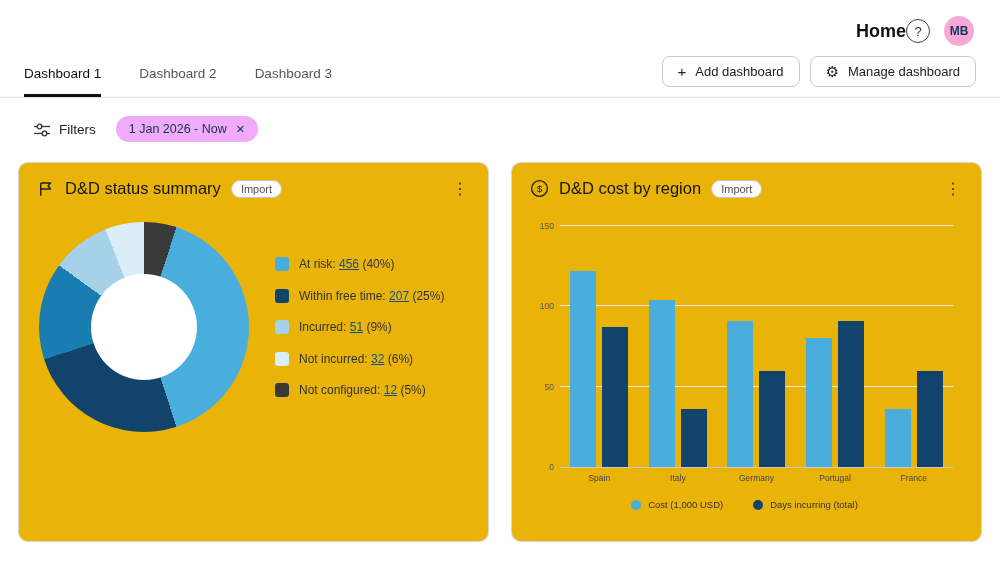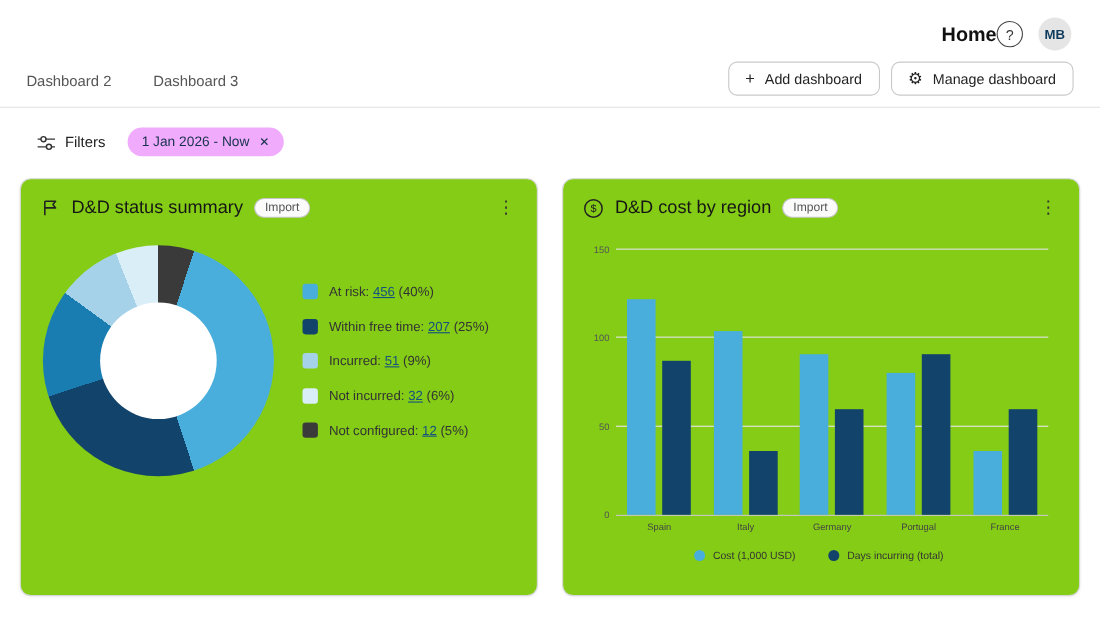--- a/index.html
+++ b/index.html
@@ -3,39 +3,39 @@
 <meta charset="utf-8">
 <style>
   * { margin:0; padding:0; box-sizing:border-box; }
   html,body { width:1000px; height:562px; background:#fff; font-family:"Liberation Sans", sans-serif; color:#1a1a1a; overflow:hidden; }
 
   
   .page-header { display:flex; align-items:center; justify-content:flex-end; padding:16px 26px 8px 28px; }
   .page-title { font-size:18px; font-weight:700; color:#111; }
   .header-right { display:flex; align-items:center; gap:14px; }
   .help-btn { width:24px; height:24px; border:1.5px solid #444; border-radius:50%; display:flex; align-items:center; justify-content:center; font-size:13px; color:#333; cursor:pointer; background:#fff; }
-  .avatar { width:30px; height:30px; border-radius:50%; background:#e5e5e5; color:#0f3a5c; font-size:12px; font-weight:700; display:flex; align-items:center; justify-content:center; cursor:pointer; }
+  .avatar { width:30px; height:30px; border-radius:50%; background:#f9a8d4; color:#0f3a5c; font-size:12px; font-weight:700; display:flex; align-items:center; justify-content:center; cursor:pointer; }
 
   
   .tabs-row { display:flex; align-items:flex-end; border-bottom:1px solid #e3e3e3; padding:0 24px; }
   .tab { padding:12px 0 13px; margin-right:38px; font-size:13.5px; color:#555; cursor:pointer; border-bottom:3px solid transparent; }
   .tab.active { color:#111; border-bottom-color:#111; }
   .tab-actions { margin-left:auto; display:flex; gap:10px; padding-bottom:9px; align-self:center; }
   .btn { display:inline-flex; align-items:center; gap:9px; background:#fff; border:1px solid #c9c9c9; border-radius:8px; padding:7px 15px; font-size:13px; color:#222; cursor:pointer; font-family:inherit; }
   .btn .btn-icon { font-size:15px; line-height:1; color:#222; }
 
   
   .filters-row { display:flex; align-items:center; gap:20px; padding:18px 34px 10px; }
   .filters-label { display:flex; align-items:flex-end; gap:9px; font-size:13.5px; color:#222; cursor:pointer; }
   .chip { display:inline-flex; align-items:center; gap:9px; background:#f0abfc; border-radius:15px; padding:6px 13px; font-size:12.5px; color:#16324a; cursor:pointer; }
   .chip .chip-close { font-size:11px; color:#16324a; cursor:pointer; }
 
   
   .cards { display:flex; gap:22px; padding:10px 18px; }
-  .card { flex:1; background:#84cc16; border:1px solid #d8d8d8; border-radius:10px; height:380px; box-shadow:0 1px 3px rgba(0,0,0,.04); }
+  .card { flex:1; background:#eab308; border:1px solid #d8d8d8; border-radius:10px; height:380px; box-shadow:0 1px 3px rgba(0,0,0,.04); }
   .card-header { display:flex; align-items:center; gap:10px; padding:16px 16px 10px 18px; }
   .card-title { font-size:16.5px; font-weight:500; color:#161616; }
   .badge { border:1px solid #c6c6c6; background:#fbfbfb; border-radius:11px; padding:2px 9px; font-size:11px; color:#555; }
   .kebab { margin-left:auto; font-size:16px; color:#333; cursor:pointer; padding:0 4px; }
   .hdr-icon { display:flex; align-items:center; }
 
   
   .status-body { display:flex; align-items:center; gap:26px; padding:14px 16px 10px 20px; }
   .donut { width:210px; height:210px; border-radius:50%; position:relative; flex:none; }
   .donut::after { content:""; position:absolute; inset:52px; background:#fff; border-radius:50%; }
@@ -48,35 +48,36 @@
   .chart-body { padding:4px 18px 0 14px; }
   .bar-plot { position:relative; height:242px; margin:14px 10px 0 34px; border-bottom:1px solid #c9c9c9; }
   .gridline { position:absolute; left:0; right:0; height:1px; background:#e7e7e7; }
   .ytick { position:absolute; left:-32px; width:26px; text-align:right; font-size:8.5px; color:#555; transform:translateY(50%); }
   .groups { position:absolute; inset:0; display:flex; align-items:flex-end; }
   .group { flex:1; display:flex; justify-content:center; align-items:flex-end; gap:6px; height:100%; }
   .bar { width:26px; }
   .bar-categories { display:flex; margin:0 10px 0 34px; padding-top:5px; }
   .cat { flex:1; text-align:center; font-size:8.5px; color:#444; }
   .bar-legend { display:flex; justify-content:center; gap:30px; margin-top:16px; }
-  .bar-legend-item { display:flex; align-items:flex-start; gap:7px; font-size:9.5px; color:#333; cursor:pointer; }
+  .bar-legend-item { display:flex; align-items:flex-end; gap:7px; font-size:9.5px; color:#333; cursor:pointer; }
   .dot { width:10px; height:10px; border-radius:50%; flex:none; }
 </style>
 </head>
 <body>
 
 <div class="page-header">
   <div class="page-title">Home</div>
   <div class="header-right">
     <div class="help-btn">?</div>
     <div class="avatar">MB</div>
   </div>
 </div>
 
 <div class="tabs-row">
+  <div class="tab active">Dashboard 1</div>
   <div class="tab">Dashboard 2</div>
   <div class="tab">Dashboard 3</div>
   <div class="tab-actions">
     <button class="btn">
       <span class="btn-icon">+</span>
       <span>Add dashboard</span>
     </button>
     <button class="btn">
       <span class="btn-icon">⚙</span>
       <span>Manage dashboard</span>

